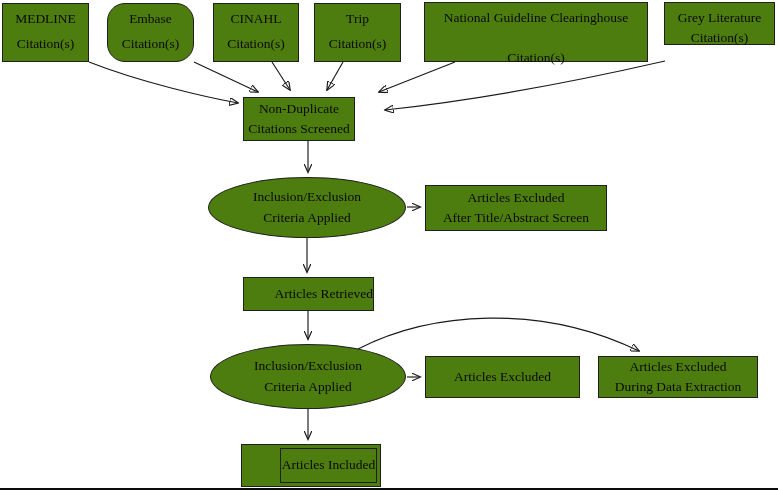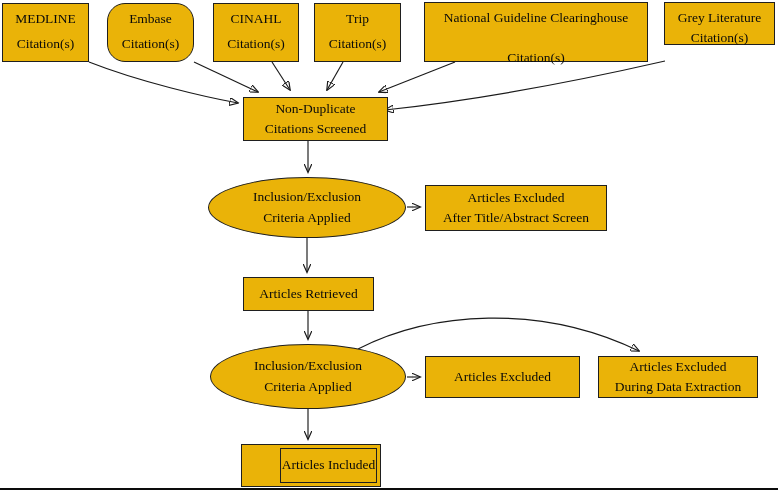--- a/index.html
+++ b/index.html
@@ -12,21 +12,21 @@
     font-family: "Liberation Serif", "DejaVu Serif", serif;
     color: #0a0a0a;
     overflow: hidden;
   }
   .edges { position: absolute; left: 0; top: 0; width: 778px; height: 488px; }
   .edges path { stroke: #1a1a1a; stroke-width: 1.15; fill: none; }
   .node {
     position: absolute;
     box-sizing: border-box;
     border: 1px solid #1f1f1f;
-    background: #eab308;
+    background: #4d7c0f;
     display: flex;
     flex-direction: column;
     align-items: center;
     text-align: center;
     font-size: 13.5px;
     line-height: 1.5;
   }
   .node div, .node span { white-space: nowrap; }
   .spread { justify-content: space-between; padding: 5px 2px 7px; }
   .center { justify-content: center; }
@@ -37,24 +37,24 @@
     border: 1px solid #1f1f1f;
     width: 100%; height: 100%;
     display: flex; align-items: center; justify-content: center; margin-left: 35px;
   }
   .n-medline { left: 2px;   top: 3px;   width: 87px;  height: 59px; }
   .n-embase  { left: 107px; top: 3px;   width: 87px;  height: 59px; border-radius: 18px; }
   .n-cinahl  { left: 213px; top: 3px;   width: 86px;  height: 59px; }
   .n-trip    { left: 314px; top: 3px;   width: 87px;  height: 59px; }
   .n-ngc     { left: 424px; top: 2px;   width: 224px; height: 60px; gap: 20px; }
   .n-grey    { left: 664px; top: 2px;   width: 111px; height: 43px; }
-  .n-nondup  { left: 243px; top: 97px;  width: 145px; height: 44px; }
+  .n-nondup  { left: 243px; top: 97px;  width: 112px; height: 44px; }
   .n-ell1    { left: 208px; top: 177px; width: 198px; height: 61px; }
   .n-excl1   { left: 425px; top: 185px; width: 182px; height: 46px; }
-  .n-retr    { left: 243px; top: 277px; width: 131px; height: 34px; }
+  .n-retr    { left: 243px; top: 277px; width: 131px; height: 34px; align-items: flex-end; }
   .n-ell2    { left: 210px; top: 344px; width: 196px; height: 65px; }
   .n-excl2   { left: 425px; top: 356px; width: 155px; height: 42px; }
   .n-excl3   { left: 598px; top: 356px; width: 160px; height: 42px; }
   .n-incl    { left: 241px; top: 444px; width: 140px; height: 43px; }
 </style>
 </head>
 <body>
 
 <div class="canvas">
 

